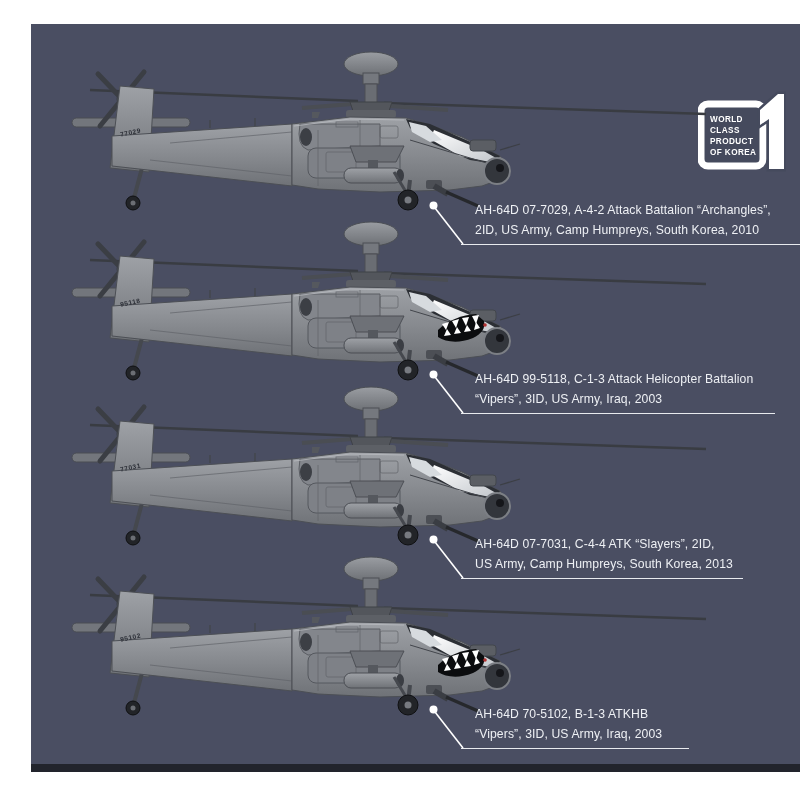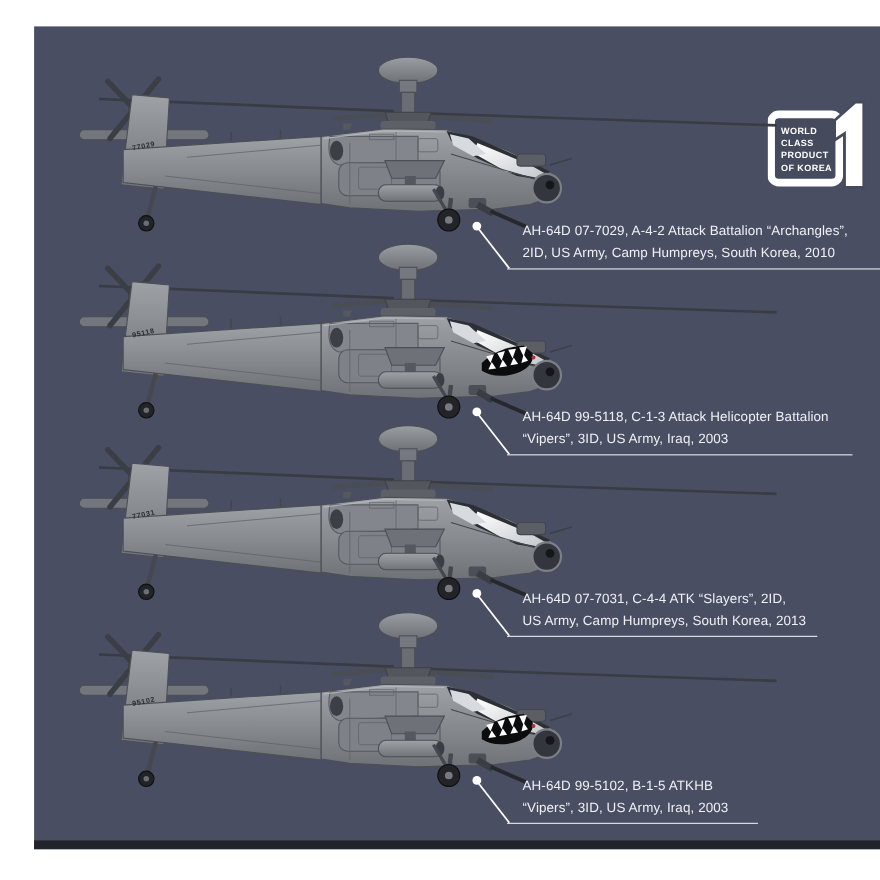--- a/index.html
+++ b/index.html
@@ -201,17 +201,17 @@
   </div>
   <div class="caption" style="top:345px;width:300px">
     <span>AH-64D 99-5118, C-1-3 Attack Helicopter Battalion</span>
     <span>“Vipers”, 3ID, US Army, Iraq, 2003</span>
   </div>
   <div class="caption" style="top:510px;width:268px">
     <span>AH-64D 07-7031, C-4-4 ATK “Slayers”, 2ID,</span>
     <span>US Army, Camp Humpreys, South Korea, 2013</span>
   </div>
   <div class="caption" style="top:680px;width:214px">
-    <span>AH-64D 99-5102, B-1-5 ATKHB</span>
+    <span>AH-64D 70-5102, B-1-3 ATKHB</span>
     <span>“Vipers”, 3ID, US Army, Iraq, 2003</span>
   </div>
 
 </div>
 
 </body></html>

